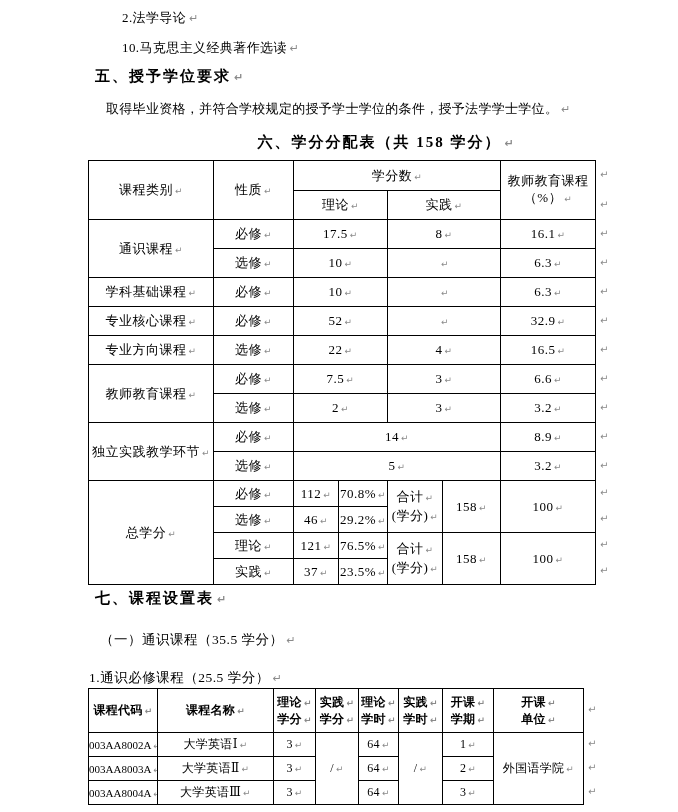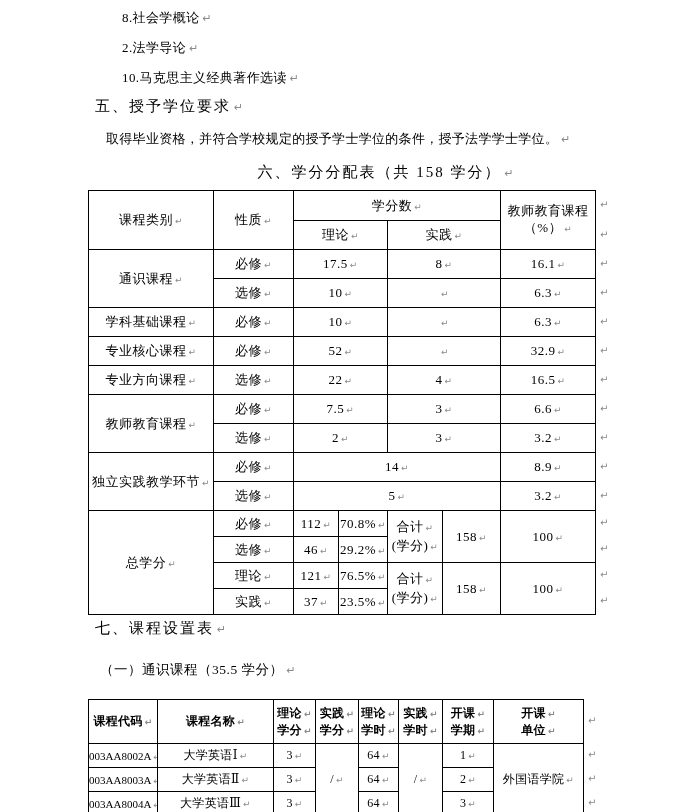--- a/index.html
+++ b/index.html
@@ -3,21 +3,21 @@
 <meta charset="utf-8">
 <style>
   html,body { margin:0; padding:0; }
   body {
     width:678px; height:812px; background:#ffffff; overflow:hidden;
     font-family:"Liberation Serif","DejaVu Serif",serif; color:#000;
   }
   .page { position:relative; padding:8px 0 0 88px; width:590px; }
 
   .li { margin:0 0 9px 34px; font-size:13px; line-height:20px; letter-spacing:0.4px; }
-  .hd { margin:5px 0 0 7px; font-size:15px; font-weight:normal; line-height:17px; letter-spacing:2px; }
+  .hd { margin:5px 0 0 7px; font-size:15px; font-weight:bold; line-height:17px; letter-spacing:2px; }
   .hd2 { margin-top:15px;text-align:center; }
   .hd3 { }
   .body-text { margin:14px 0 0 18px; font-size:13px; line-height:18px; letter-spacing:0.3px; }
   .sub1 { margin:19px 0 16px 12px; font-size:13.5px; line-height:25px; letter-spacing:0.5px; }
   .sub2 { margin:10px 0 0 1px; font-size:13.5px; line-height:18px; letter-spacing:0.5px; }
 
   .twrap { position:relative; width:fit-content; }
   .t1wrap { margin-top:8px; }
   .t2wrap { margin-top:0px; }
 
@@ -35,21 +35,20 @@
   .pm, .cm, .rowmark { color:#8a8a8a; font-family:"DejaVu Sans",sans-serif; }
   .pm { font-size:11px; margin-left:3px; }
   .cm { font-size:9px; margin-left:2px; }
   .rowmark { position:absolute; left:calc(100% + 4px); font-size:10px; line-height:14px; }
 </style>
 </head>
 <body>
 
 <div class="page">
 
-  <p class="li"><span>8.社会学概论</span><span class="pm">↵</span></p>
   <p class="li"><span>2.法学导论</span><span class="pm">↵</span></p>
   <p class="li"><span>10.马克思主义经典著作选读</span><span class="pm">↵</span></p>
 
   <h2 class="hd"><span>五、授予学位要求</span><span class="pm">↵</span></h2>
 
   <p class="body-text"><span>取得毕业资格，并符合学校规定的授予学士学位的条件，授予法学学士学位。</span><span class="pm">↵</span></p>
 
   <h2 class="hd hd2"><span>六、学分分配表（共 158 学分）</span><span class="pm">↵</span></h2>
 
   <div class="twrap t1wrap">
@@ -184,20 +183,21 @@
       <span class="rowmark" style="top: 326px;">↵</span>
       <span class="rowmark" style="top: 352px;">↵</span>
       <span class="rowmark" style="top: 378px;">↵</span>
       <span class="rowmark" style="top: 404px;">↵</span>
     </div>
 
   <h2 class="hd hd3"><span>七、课程设置表</span><span class="pm">↵</span></h2>
 
   <p class="sub1"><span>（一）通识课程（35.5 学分）</span><span class="pm">↵</span></p>
 
+  <p class="sub2"><span>1.通识必修课程（25.5 学分）</span><span class="pm">↵</span></p>
 
   <div class="twrap t2wrap">
   <table class="t2">
     <colgroup>
           <col style="width:69px">
           <col style="width:116px">
           <col style="width:42px">
           <col style="width:43px">
           <col style="width:40px">
           <col style="width:44px">

